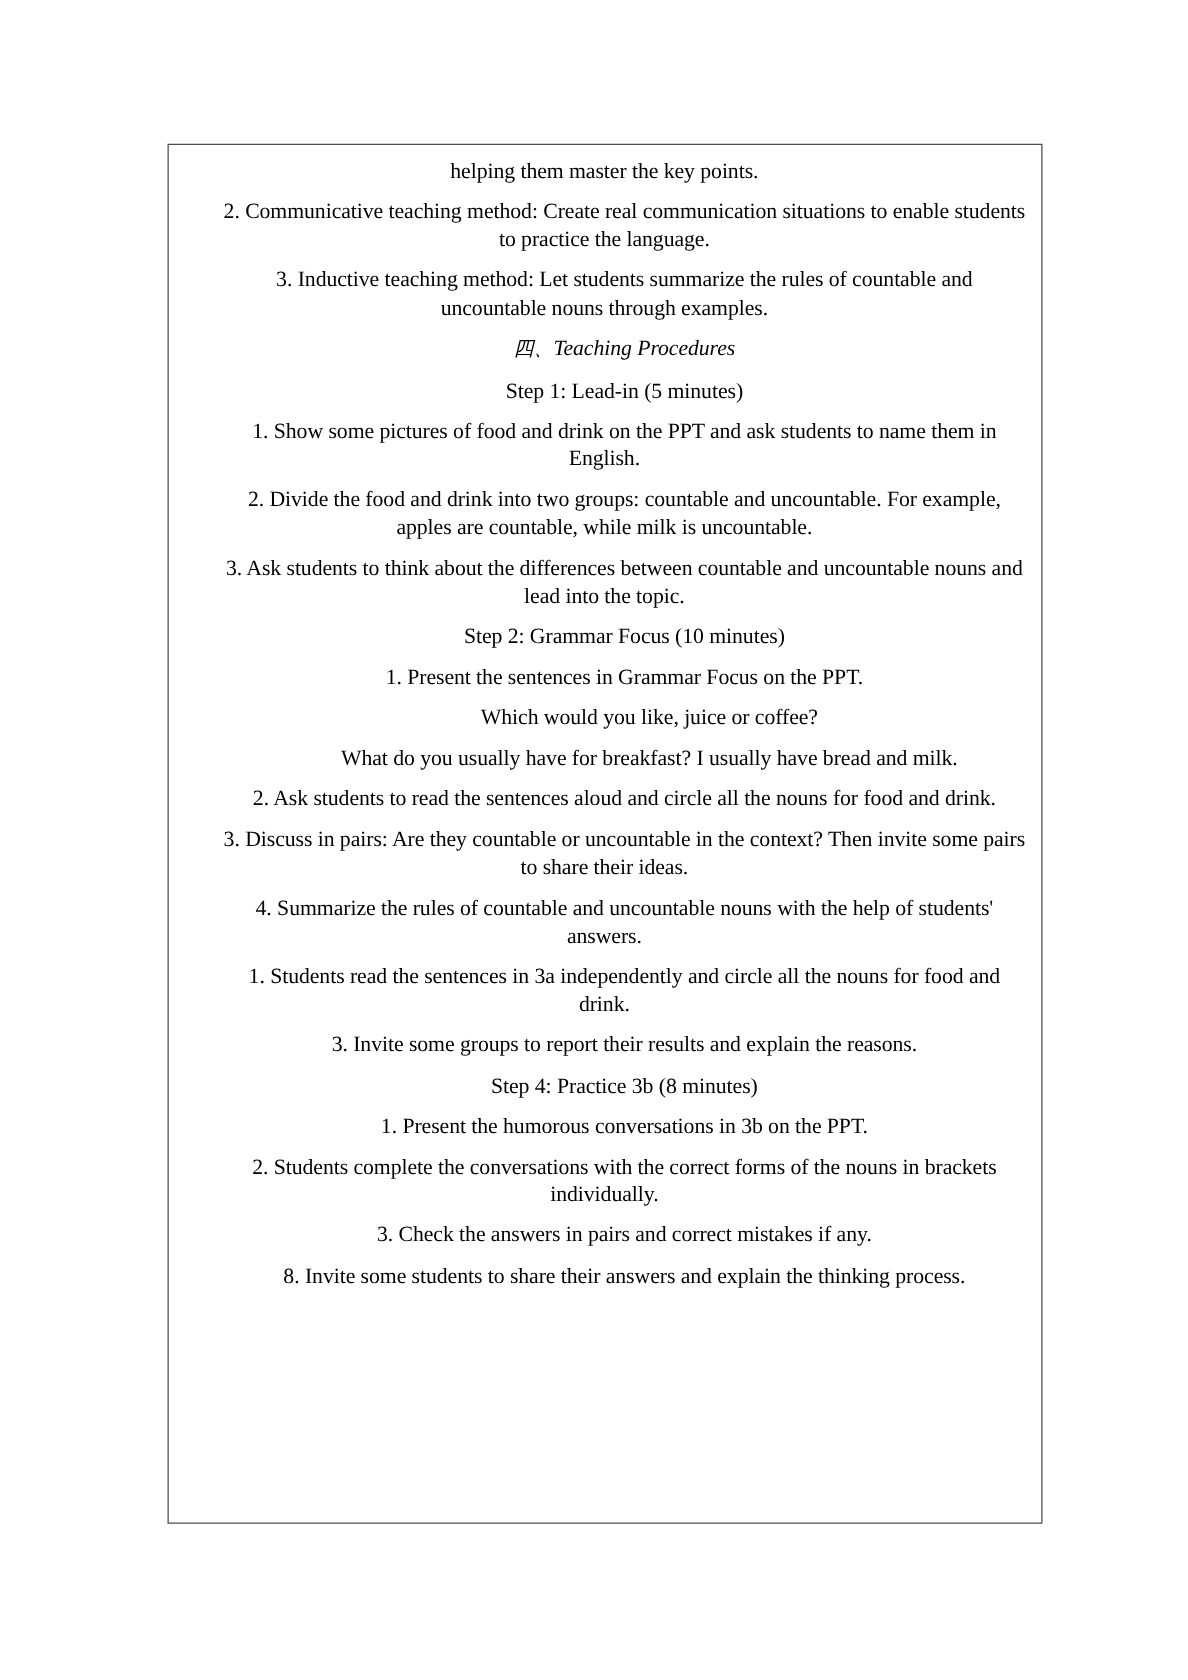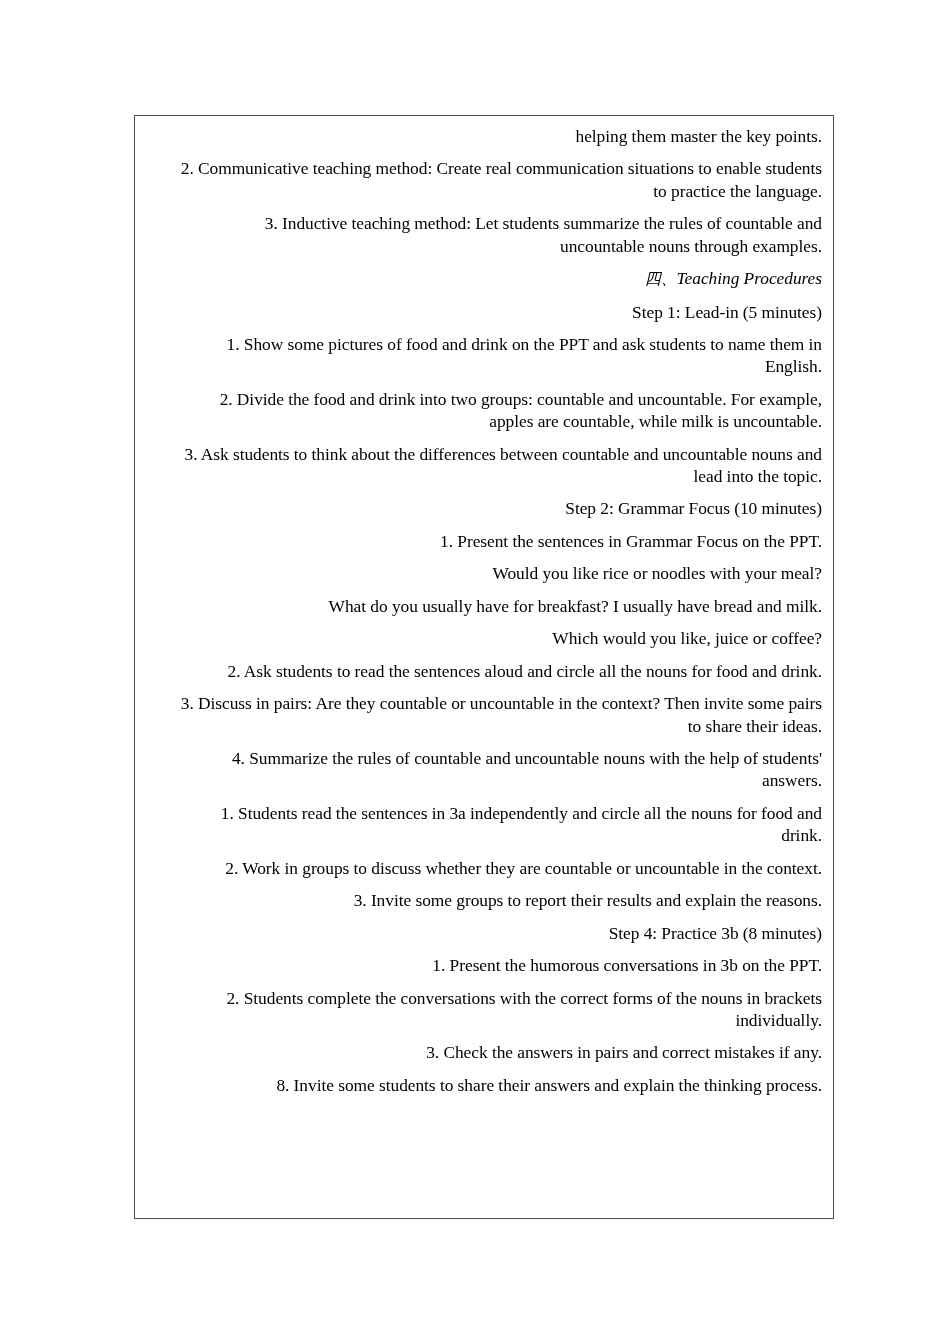--- a/index.html
+++ b/index.html
@@ -36,21 +36,21 @@
     height: 1104px;
     box-sizing: border-box;
     border: 1px solid #4d4d4d;
     background: #ffffff;
     padding: 9px 11px 0 10px;
   }
 
   .doc-body {
     font-size: 17.4px;
     line-height: 22.3px;
-    text-align: right;
+    text-align: center;
     color: #000000;
     letter-spacing: -0.05px;
   }
 
   
   p.para {
     margin: 0 0 10.2px 0;
     text-indent: 32px;
     padding: 0;
   }
@@ -90,28 +90,26 @@
         <p class="para-noindent">helping them master the key points.</p>
         <p class="para">2. Communicative teaching method: Create real communication situations to enable students to practice the language.</p>
         <p class="para">3. Inductive teaching method: Let students summarize the rules of countable and uncountable nouns through examples.</p>
         <p class="section-head"><span class="cjk">四、</span><span>Teaching Procedures</span></p>
         <p class="para">Step 1: Lead-in (5 minutes)</p>
         <p class="para">1. Show some pictures of food and drink on the PPT and ask students to name them in English.</p>
         <p class="para">2. Divide the food and drink into two groups: countable and uncountable. For example, apples are countable, while milk is uncountable.</p>
         <p class="para">3. Ask students to think about the differences between countable and uncountable nouns and lead into the topic.</p>
         <p class="para">Step 2: Grammar Focus (10 minutes)</p>
         <p class="para">1. Present the sentences in Grammar Focus on the PPT.</p>
-        <p class="example">Would you like rice or noodles with your meal?</p>
+        <p class="example">Which would you like, juice or coffee?</p>
         <p class="example">What do you usually have for breakfast? I usually have bread and milk.</p>
-        <p class="example">Which would you like, juice or coffee?</p>
         <p class="para">2. Ask students to read the sentences aloud and circle all the nouns for food and drink.</p>
         <p class="para">3. Discuss in pairs: Are they countable or uncountable in the context? Then invite some pairs to share their ideas.</p>
         <p class="para">4. Summarize the rules of countable and uncountable nouns with the help of students' answers.</p>
         <p class="para">1. Students read the sentences in 3a independently and circle all the nouns for food and drink.</p>
-        <p class="para">2. Work in groups to discuss whether they are countable or uncountable in the context.</p>
         <p class="para">3. Invite some groups to report their results and explain the reasons.</p>
         <p class="para">Step 4: Practice 3b (8 minutes)</p>
         <p class="para">1. Present the humorous conversations in 3b on the PPT.</p>
         <p class="para">2. Students complete the conversations with the correct forms of the nouns in brackets individually.</p>
         <p class="para">3. Check the answers in pairs and correct mistakes if any.</p>
         <p class="para">8. Invite some students to share their answers and explain the thinking process.</p>
       </div>
   </div>
 </div>
 

